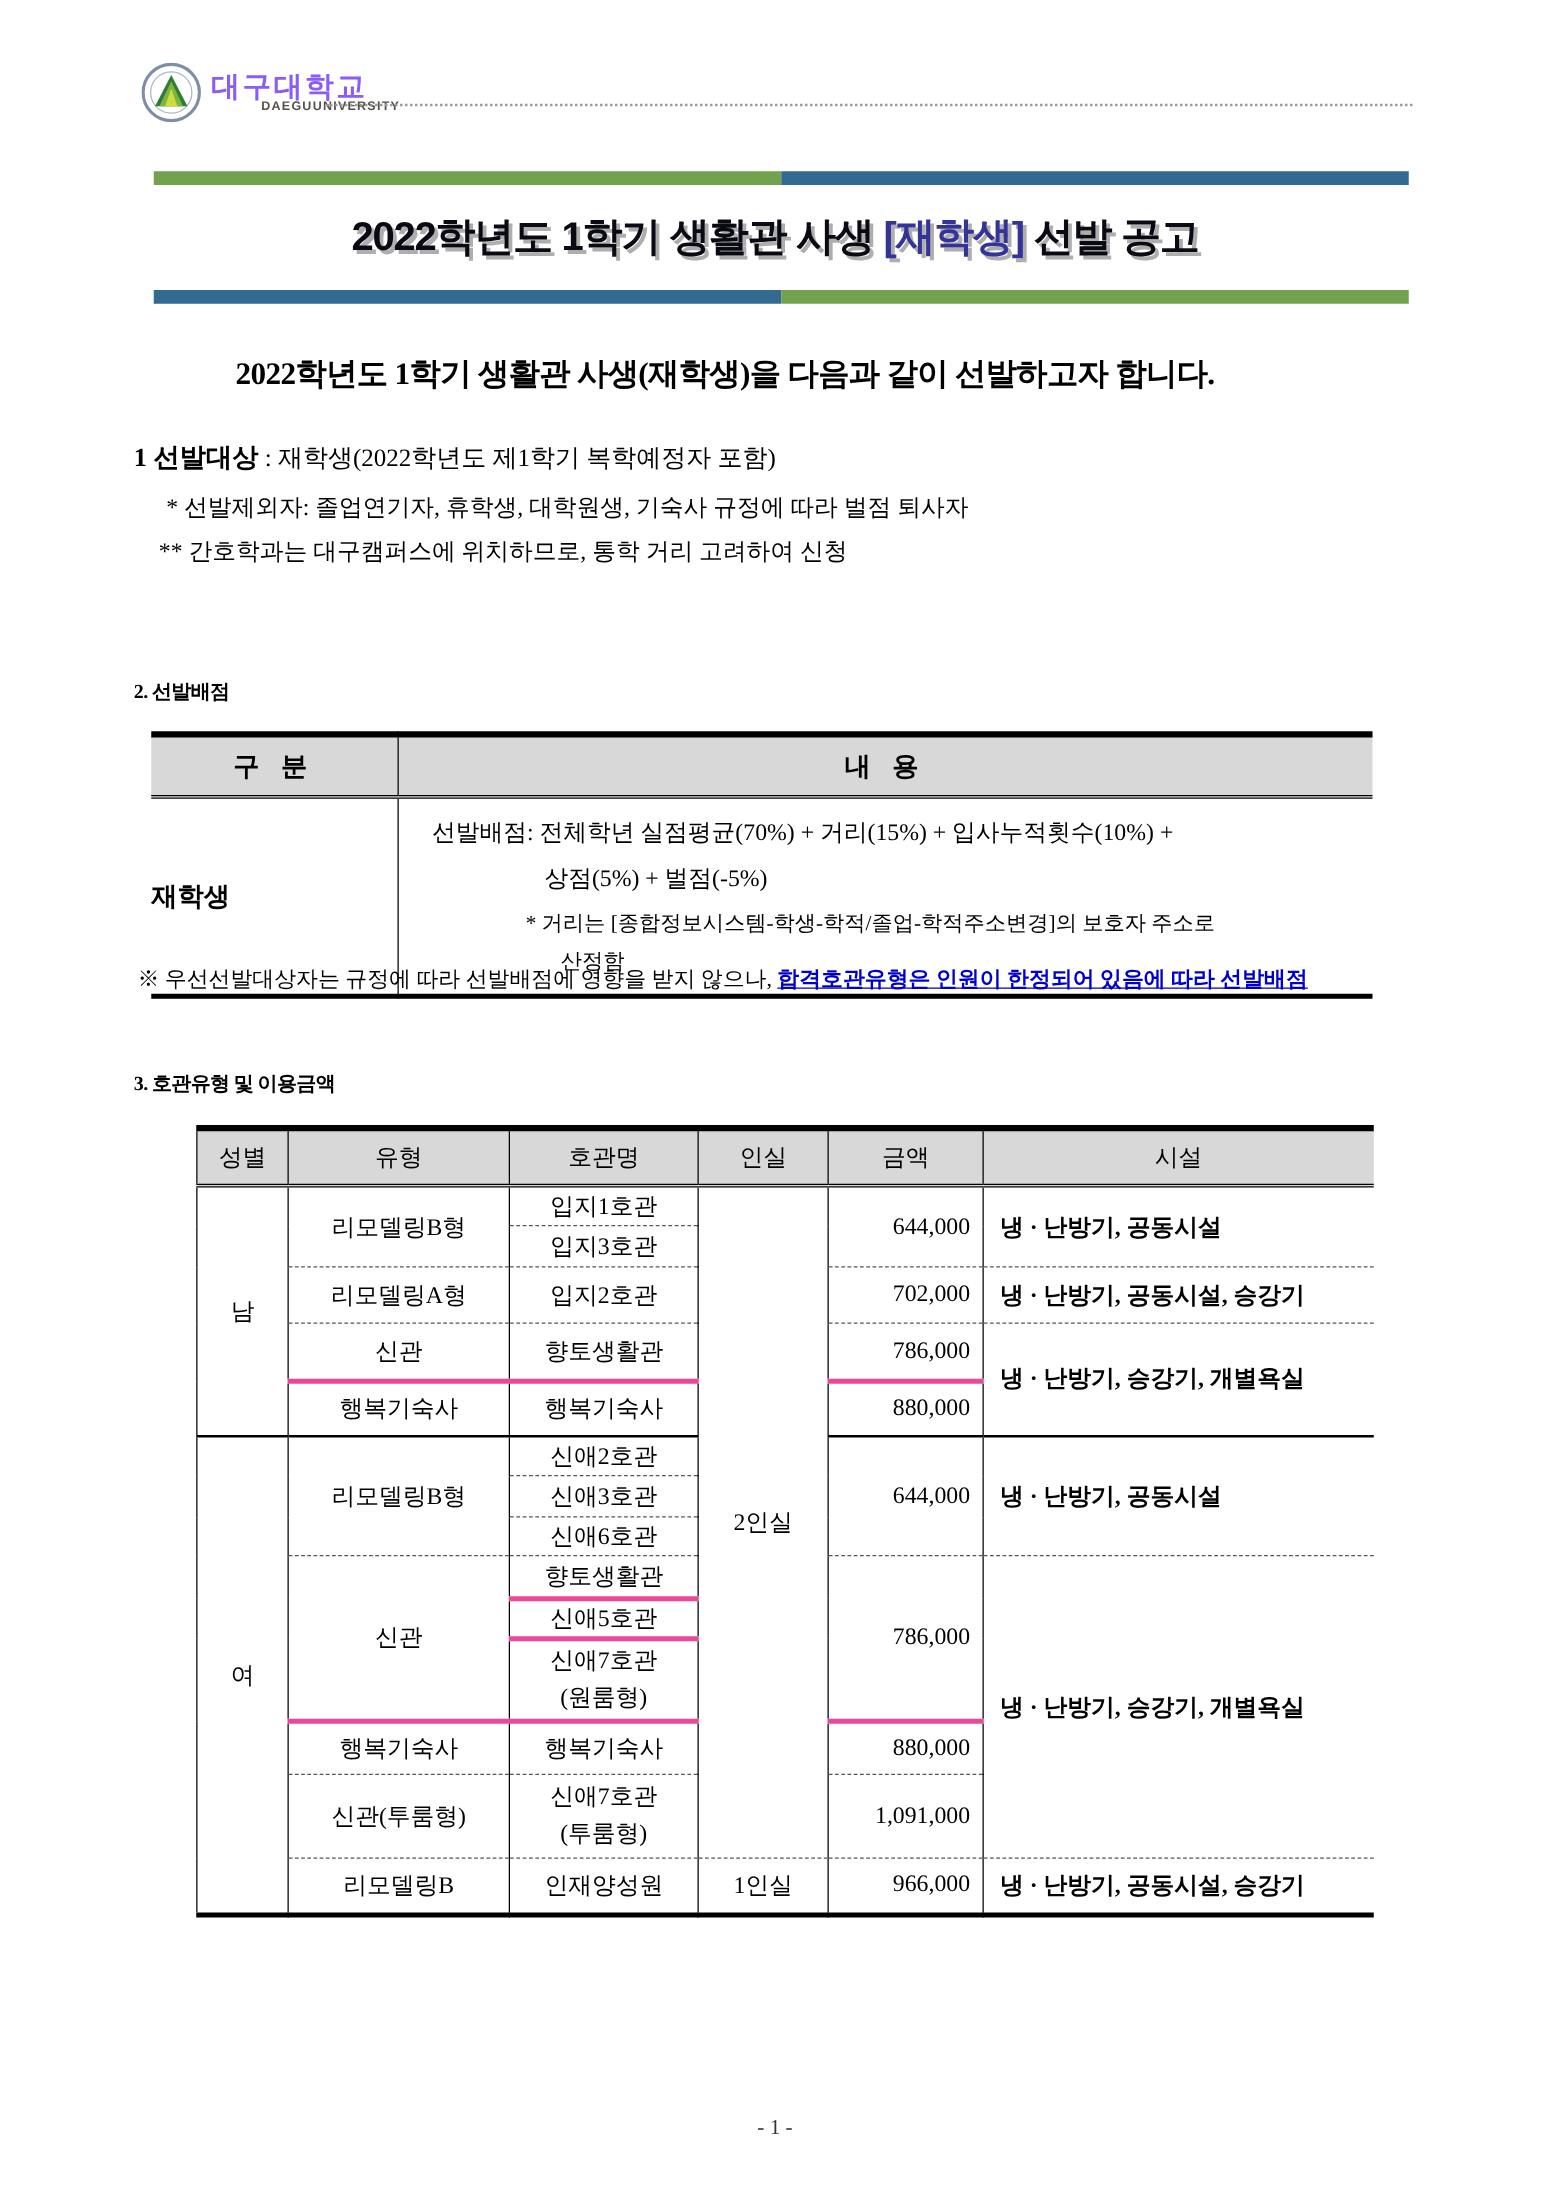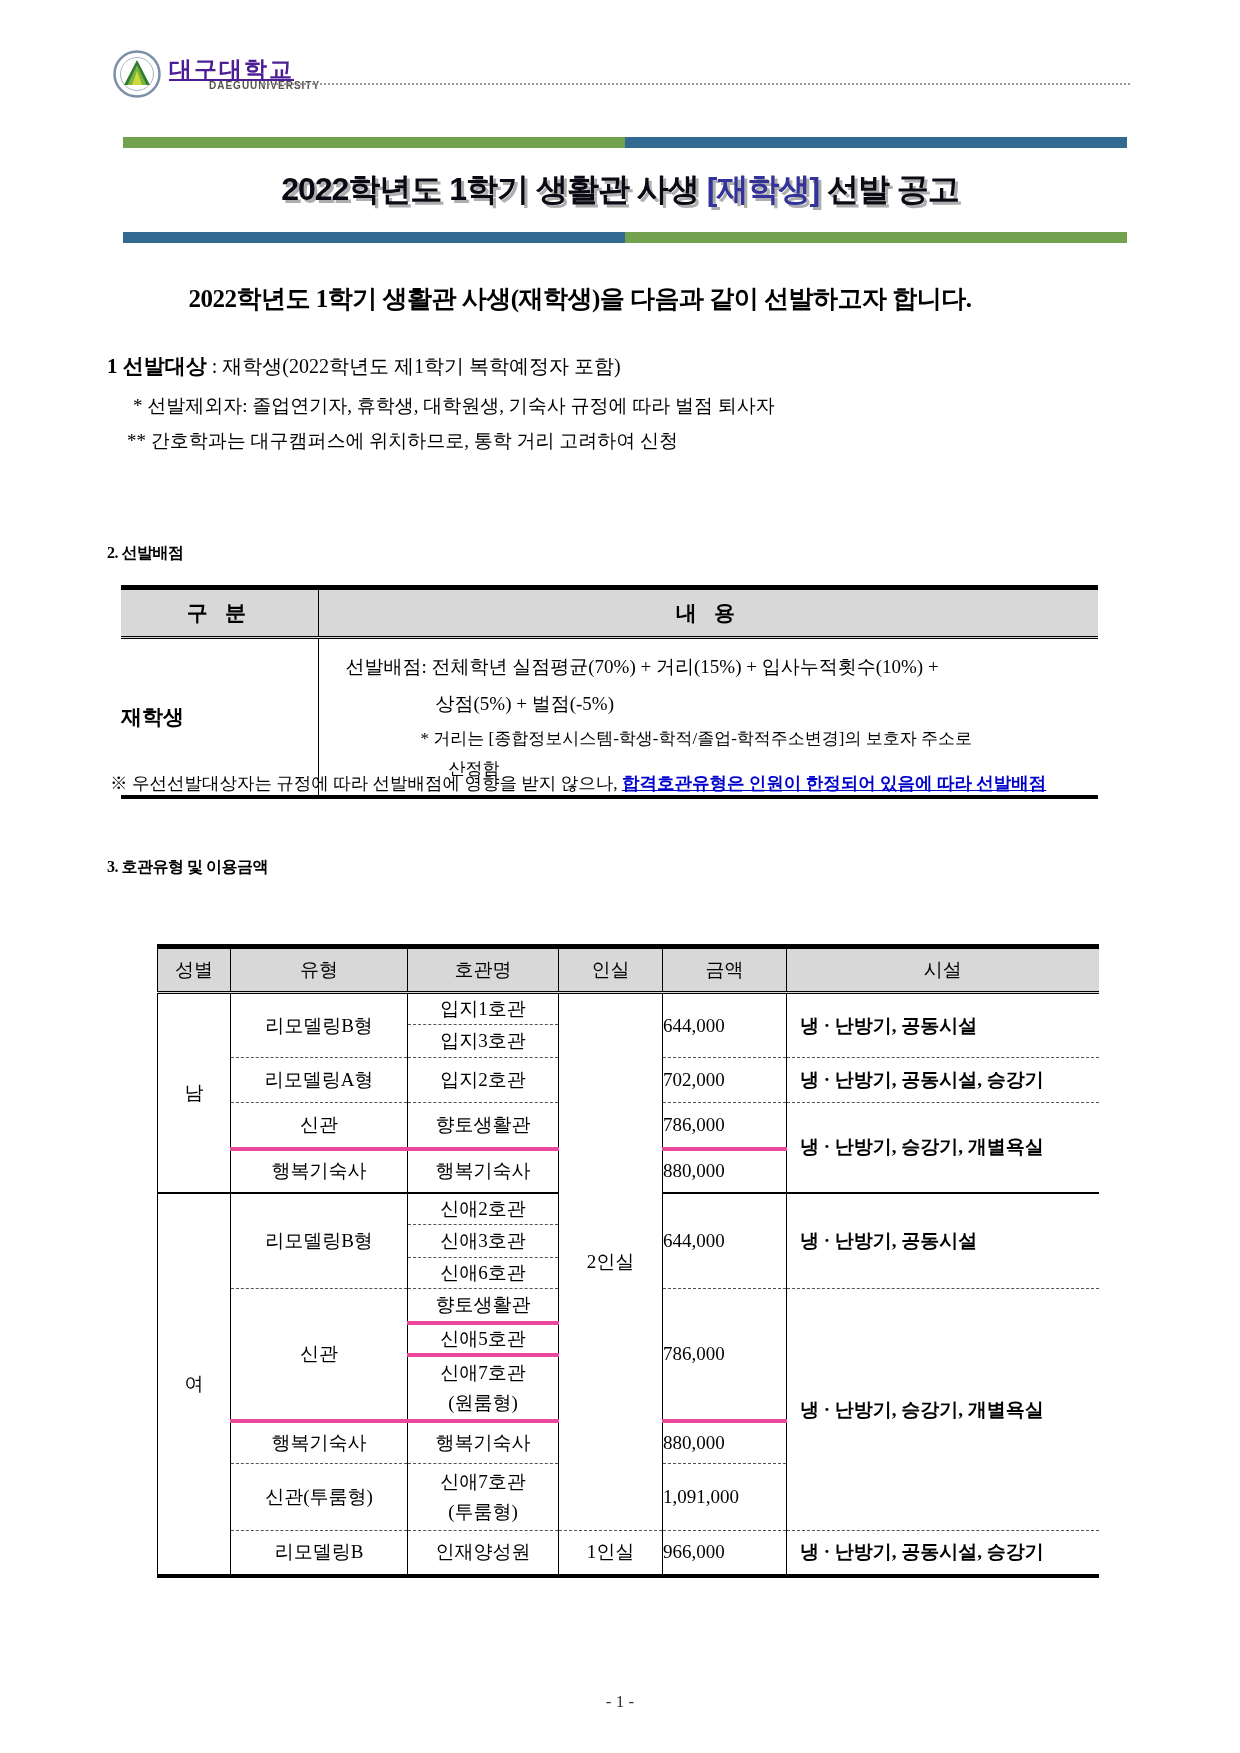--- a/index.html
+++ b/index.html
@@ -3,21 +3,21 @@
 <meta charset="utf-8">
 <style>
   * { margin:0; padding:0; box-sizing:border-box; }
   body { background:#ffffff; font-family:"Liberation Serif","DejaVu Serif",serif; color:#000; }
   .page { position:relative; width:1240px; height:1753px; background:#fff; overflow:hidden; }
 
   
   .hdr { position:absolute; top:50px; left:113px; right:110px; height:60px; }
   .logo { display:flex; align-items:center; gap:8px; }
   .logo-text { display:flex; flex-direction:column; line-height:1.05; }
-  .logo-kr { font-family:"Liberation Sans","DejaVu Sans",sans-serif; font-weight:bold; font-size:23px; color:#4c1d95; letter-spacing:2px;text-decoration:underline; }
+  .logo-kr { font-family:"Liberation Sans","DejaVu Sans",sans-serif; font-weight:bold; font-size:23px; color:#8b5cf6; letter-spacing:2px; }
   .logo-en { font-family:"Liberation Sans","DejaVu Sans",sans-serif; font-weight:bold; font-size:10px; color:#55514c; letter-spacing:1px;padding-left:40px; }
   .dotted-rule { position:absolute; left:148px; top:33px; right:0; border-top:2px dotted #9b9b9b; }
 
   
   .bar { position:absolute; left:123px; width:1004px; height:11px; display:flex; }
   .bar div { height:100%; flex:1; }
   .bar-top { top:137px; }
   .bar-bottom { top:232px; }
   .seg-green { background:#73A24E; }
   .seg-blue { background:#336A91; }
@@ -53,25 +53,25 @@
   .t1 .l2 { line-height:38px; padding-left:90px; }
   .t1 .l3 { line-height:32px; padding-left:75px; font-size:17px; }
   .t1 .l4 { line-height:28px; padding-left:103px; font-size:17px; }
 
   
   .t1-note { position:absolute; top:767px; left:110px; width:1000px; font-size:17.5px; line-height:33px; }
   .t1-note .ln2 { padding-left:23px; }
   .lnk { color:#0000CC; font-weight:bold; text-decoration:underline; }
 
   
-  .t2 { position:absolute; top:944px; left:157px; width:941px; border-collapse:collapse;
+  .t2 { position:absolute; top:900px; left:157px; width:941px; border-collapse:collapse;
         border-top:5px solid #000; border-bottom:4px solid #000; font-size:19px; table-layout:fixed; }
   .t2 th, .t2 td { border-left:1px solid #000; text-align:center; vertical-align:middle; }
   .t2 th { background:#d8d8d8; height:46px; font-weight:normal; font-size:19px; border-bottom:3px double #000; }
-  .t2 td.amt { text-align:left; padding-right:10px;margin-left:12px; }
+  .t2 td.amt { text-align:right; padding-right:10px;margin-left:12px; }
   .t2 td.fac { text-align:left; padding-left:13px;font-weight:bold; }
   .t2 td.dt { border-top:1px dashed #555; }
   .t2 td.st { border-top:4px solid #ec4899;font-family:Liberation Serif, serif; }
   .t2 td.sep { border-top:2px solid #000; }
   .t2 .two-line div { line-height:30px; }
 
   
   .red-note { position:absolute; top:1556px; left:157px; width:941px; text-align:right;
               color:#EE0000; font-weight:bold; font-size:19.5px; letter-spacing:-0.5px; }
 

